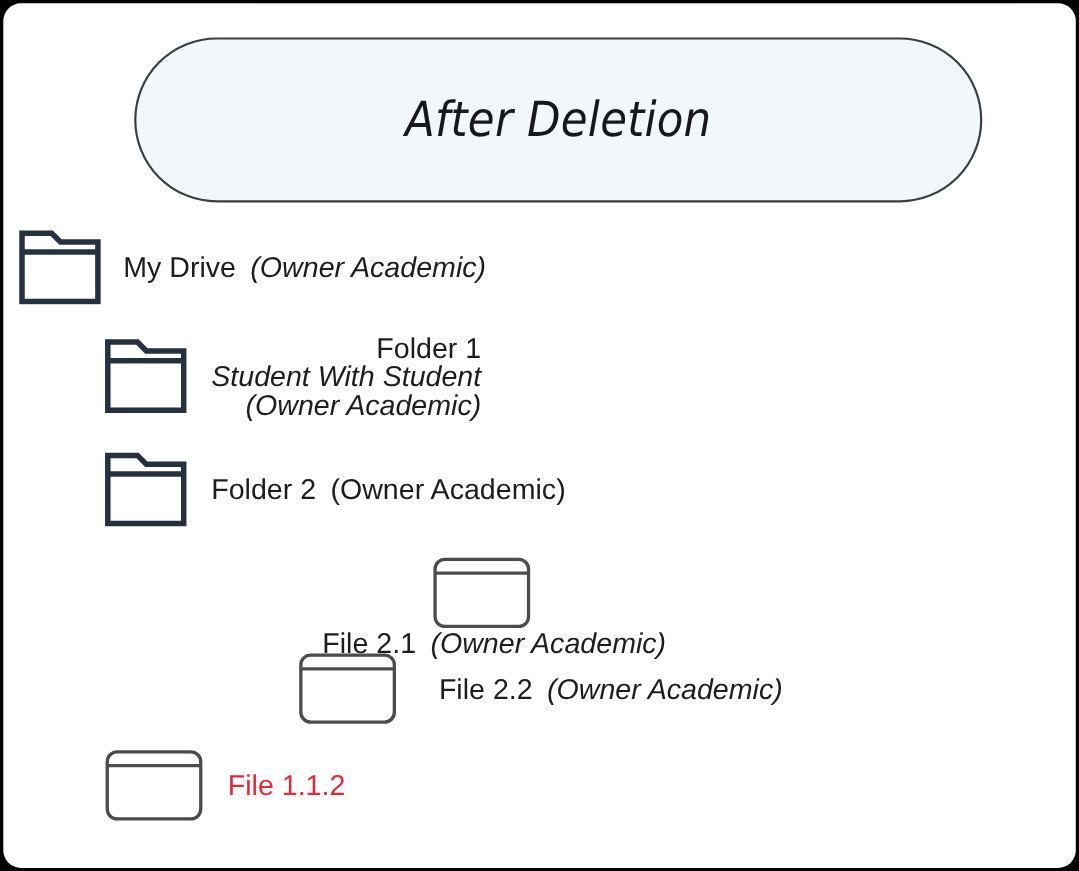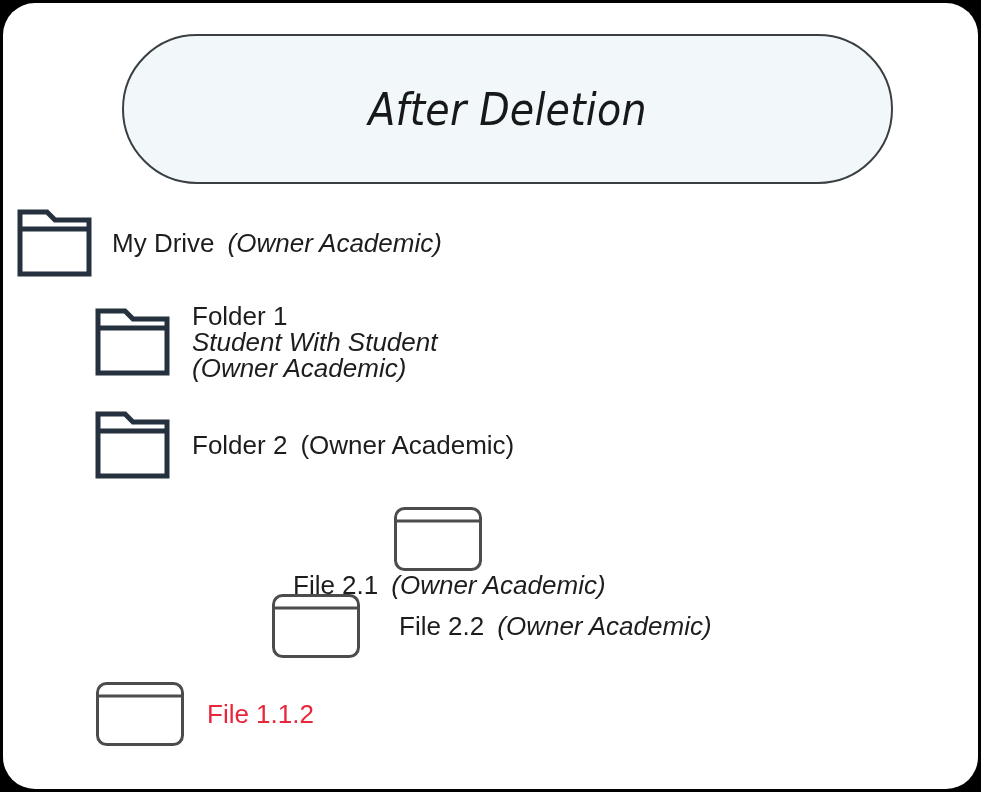--- a/index.html
+++ b/index.html
@@ -22,21 +22,21 @@
     overflow: hidden;
   }
 
   .card {
     position: absolute;
     left: 3px;
     top: 3px;
     width: 975px;
     height: 786px;
     background: #ffffff;
-    border-radius: 32px;
+    border-radius: 16px;
     box-sizing: border-box;
     overflow: hidden;
   }
 
   
   .title-banner {
     position: absolute;
     left: 119px;
     top: 31px;
     width: 771px;
@@ -74,21 +74,21 @@
     display: flex;
     align-items: center;
     white-space: nowrap;
   }
 
   .label {
     font-size: 26px;
     line-height: 1;
     color: #1d1d1f;
     display: inline-flex;
-    align-items: flex-start;
+    align-items: flex-end;
   }
 
   .label .seg        { font-style: normal; }
   .label .seg.ital   { font-style: italic; }
   .label.red         { color: #e8263c; flex-direction: column; }
 
   
   .gap-sm { display: inline-block; width: 8px; }
   .gap-md { display: inline-block; width: 13px; }
 

